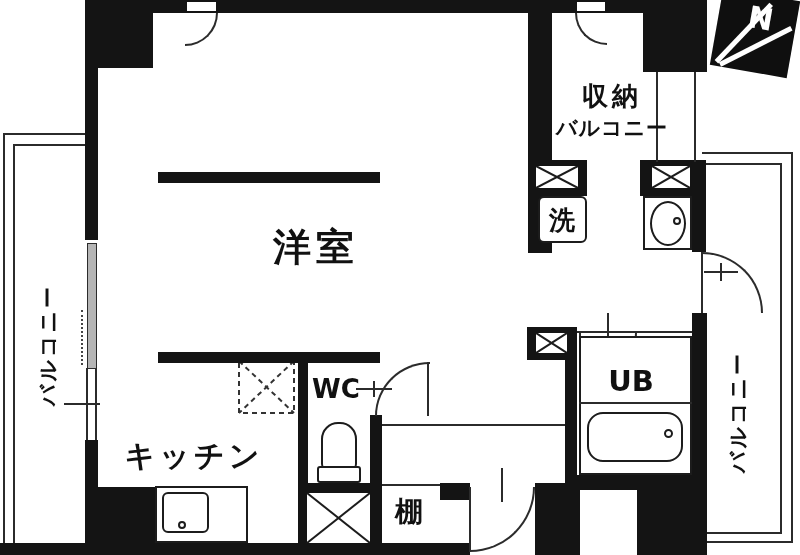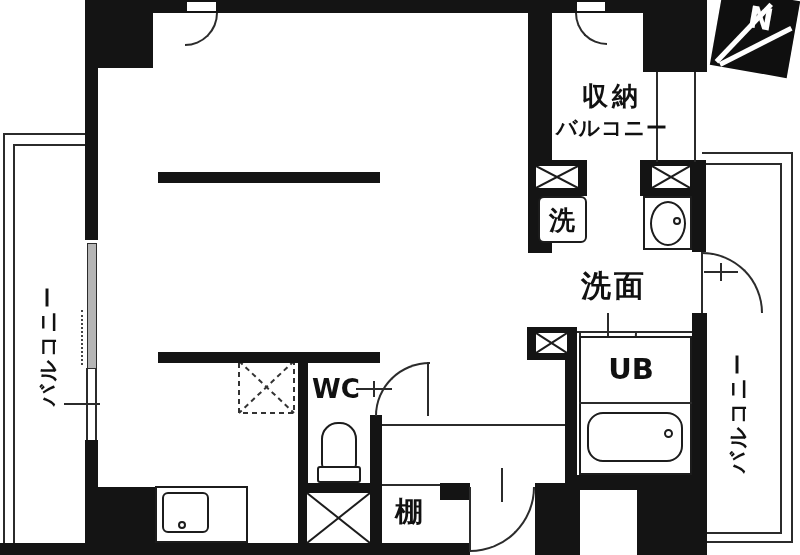--- a/index.html
+++ b/index.html
@@ -147,23 +147,24 @@
   <div class="abs" style="left:705px;top:0;width:95px;height:90px;">
     <div style="position:absolute;left:11px;top:-6px;width:78px;height:78px;background:#0f0f0f;transform:rotate(10deg);">
       <svg width="78" height="78" viewBox="0 0 78 78">
         <line x1="6" y1="74" x2="50" y2="8" stroke="#ffffff" stroke-width="5"></line>
         <line x1="74" y1="28" x2="10" y2="76" stroke="#ffffff" stroke-width="5"></line>
         <text x="42" y="34" fill="#ffffff" font-size="30" font-weight="bold" font-family="DejaVu Sans, sans-serif" text-anchor="middle">N</text>
       </svg>
     </div>
   </div>
 
+  <div class="lab" style="left:316px;top:247px;font-size:38px;letter-spacing:5px;">洋室</div>
   <div class="lab" style="left:612px;top:96px;font-size:26px;letter-spacing:4px;">収納</div>
   <div class="lab" style="left:612px;top:128px;font-size:21px;letter-spacing:1px;">バルコニー</div>
   <div class="lab" style="left:562px;top:220px;font-size:26px;">洗</div>
-  <div class="lab" style="left:614px;top:286px;font-size:30px;letter-spacing:3px;">洗面</div>
-  <div class="lab" style="left:631px;top:369px;font-size:29px;">UB</div>
+  <div class="lab" style="left:631px;top:381px;font-size:29px;">UB</div>
   <div class="lab" style="left:409px;top:512px;font-size:28px;">棚</div>
+  <div class="lab" style="left:194px;top:456px;font-size:30px;letter-spacing:4px;">キッチン</div>
   <div class="lab" style="left:336px;top:389px;font-size:26px;">WC</div>
   <div class="lab vert" style="left:48px;top:345px;font-size:21px;letter-spacing:3px;">バルコニー</div>
   <div class="lab vert" style="left:738px;top:412px;font-size:21px;letter-spacing:3px;">バルコニー</div>
 
 </div>
 
 </body></html>

